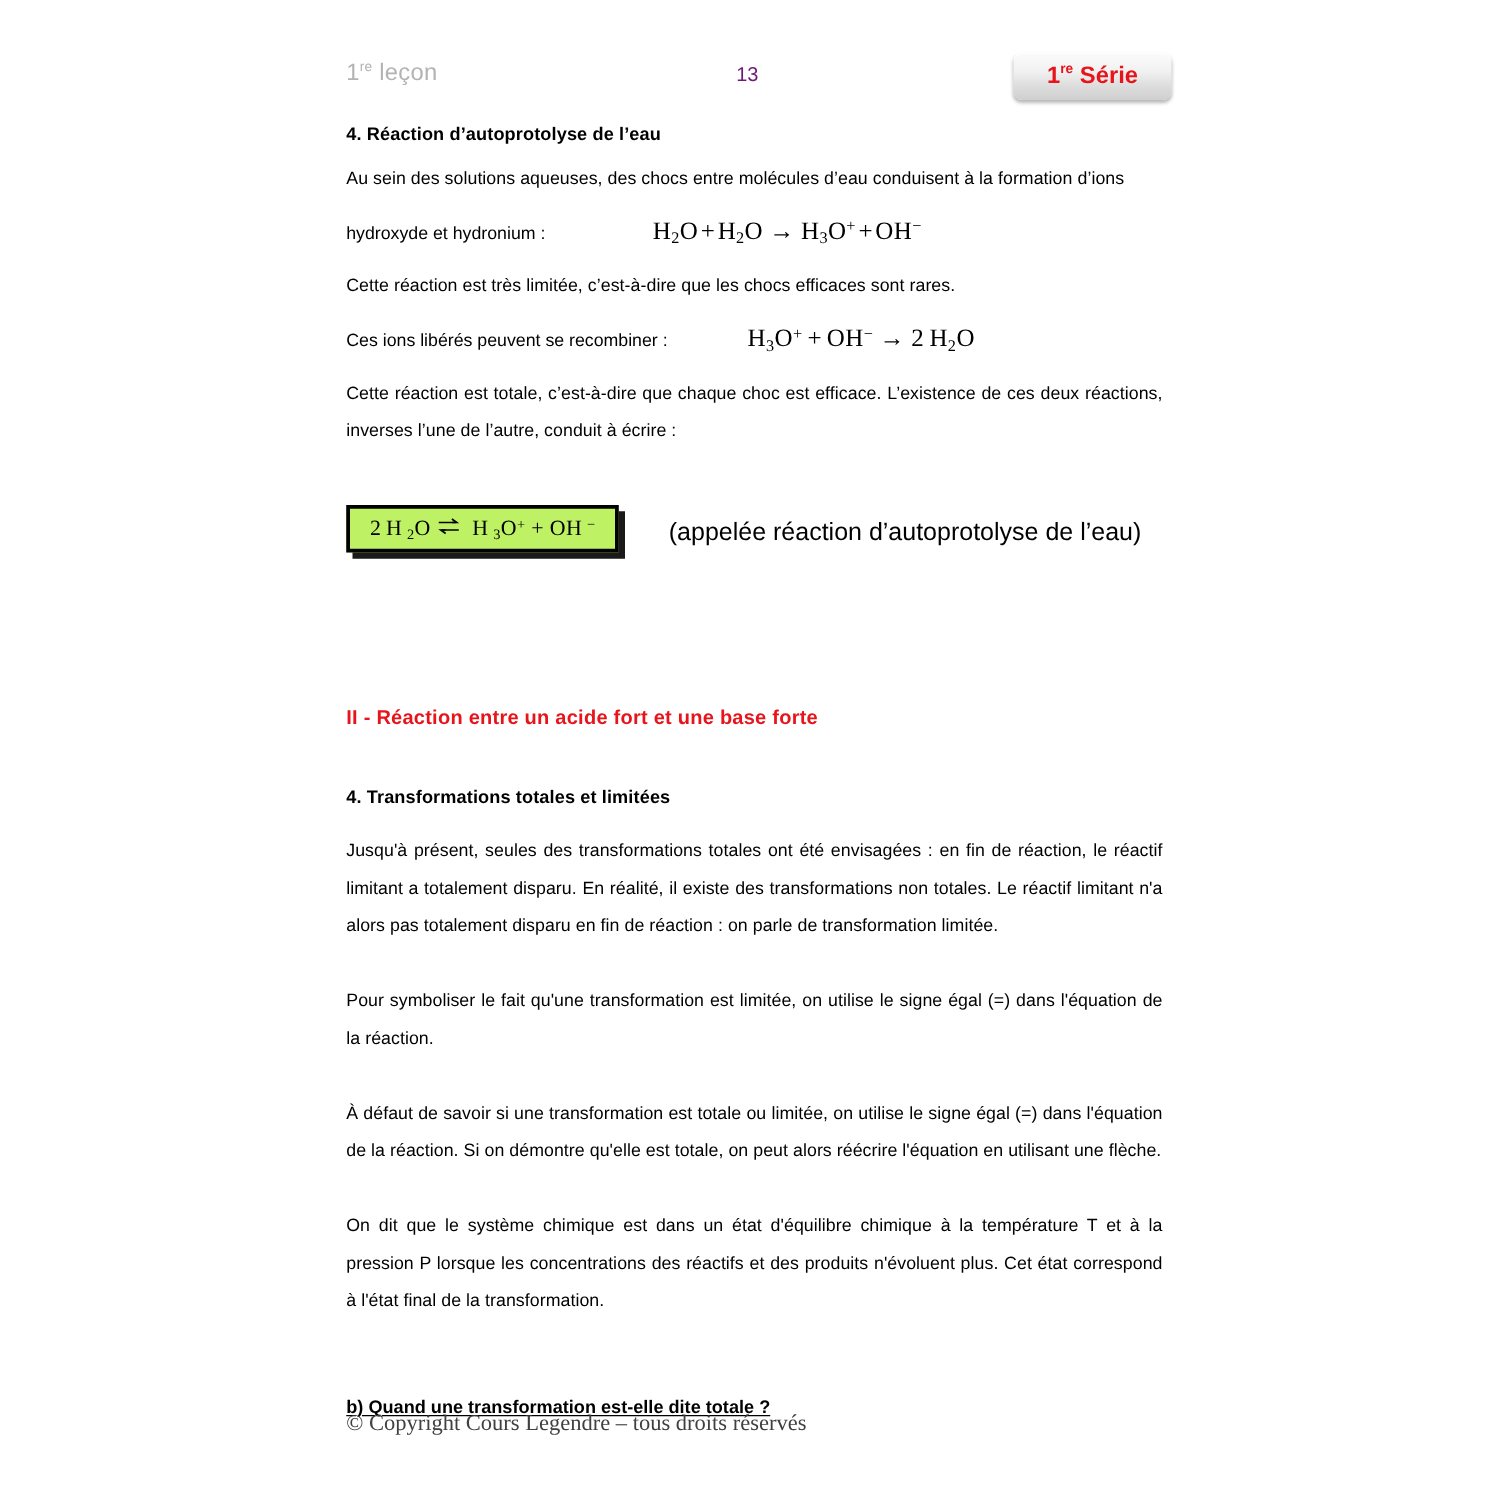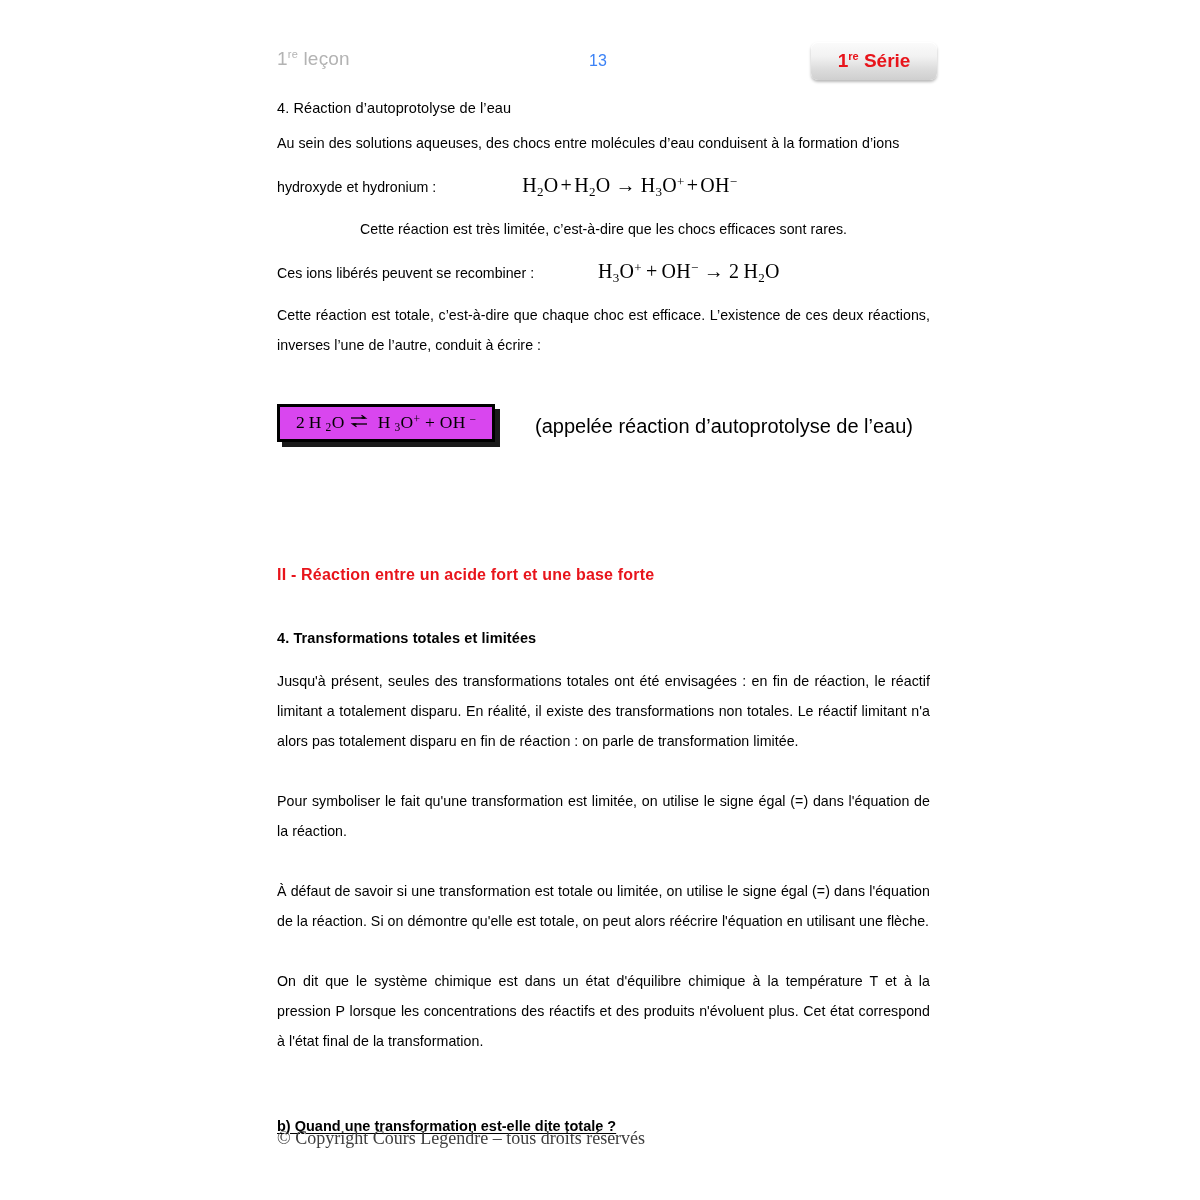--- a/index.html
+++ b/index.html
@@ -42,21 +42,21 @@
   .header-left sup {
     font-size: 11px;
     vertical-align: super;
     line-height: 0;
   }
   .header-page {
     position: absolute;
     left: 312px;
     top: 10px;
     font-size: 16px;
-    color: #3b82f6;
+    color: #701a75;
   }
   .serie-badge {
     position: absolute;
     right: -2px;
     top: 0px;
     width: 126px;
     height: 38px;
     border-radius: 7px;
     background: linear-gradient(to bottom, #fbfbfb 0%, #f2f2f2 38%, #dcdcdc 72%, #cfcfcf 100%);
     box-shadow: 0 2px 3px rgba(0,0,0,0.28), inset 0 1px 0 #ffffff;
@@ -79,21 +79,21 @@
   
   .content {
     position: absolute;
     left: 277px;
     top: 100px;
     width: 653px;
   }
 
   .h-sub {
     font-size: 14.5px;
-    font-weight: normal;
+    font-weight: bold;
     margin: 0 0 12px 0;
     letter-spacing: .1px;
   }
   .h-red {
     font-size: 16px;
     font-weight: bold;
     color: #e8141b;
     margin: 0;
     letter-spacing: .2px;
   }
@@ -110,21 +110,21 @@
     text-underline-offset: 2px;
   }
 
   p.body {
     font-size: 14.2px;
     line-height: 30px;
     margin: 0;
     text-align: justify;
     letter-spacing: .05px;
   }
-  p.body.nojust { text-align: center; }
+  p.body.nojust { text-align: left; }
 
   
   .eq-row {
     display: block;
     font-size: 14.2px;
     line-height: 30px;
     margin: 0;
     white-space: nowrap;
   }
   .eq {
@@ -157,21 +157,21 @@
   .boxed-line {
     position: relative;
     height: 44px;
   }
   .eq-box {
     position: absolute;
     left: 0;
     top: 0;
     box-sizing: border-box;
     border: 3px solid #000000;
-    background: #d946ef;
+    background: #bef264;
     padding: 5px 16px 6px 16px;
     box-shadow: 5px 5px 0 0 #1a1a1a;
     white-space: nowrap;
   }
   .eq-box .eq { font-size: 17.5px; }
   .eq-box .eq sub { font-size: 11.5px; }
   .eq-box .eq sup { font-size: 11.5px; }
   .equil {
     display: inline-block;
     position: relative;

